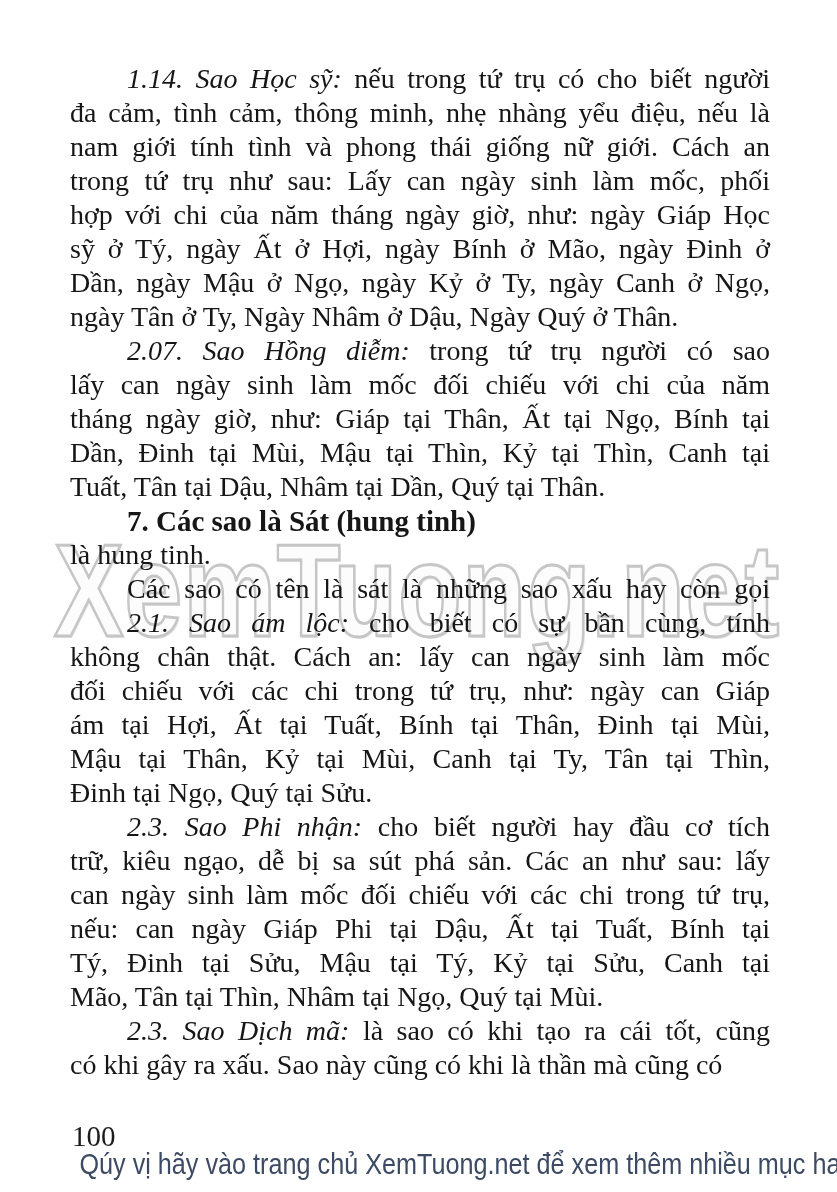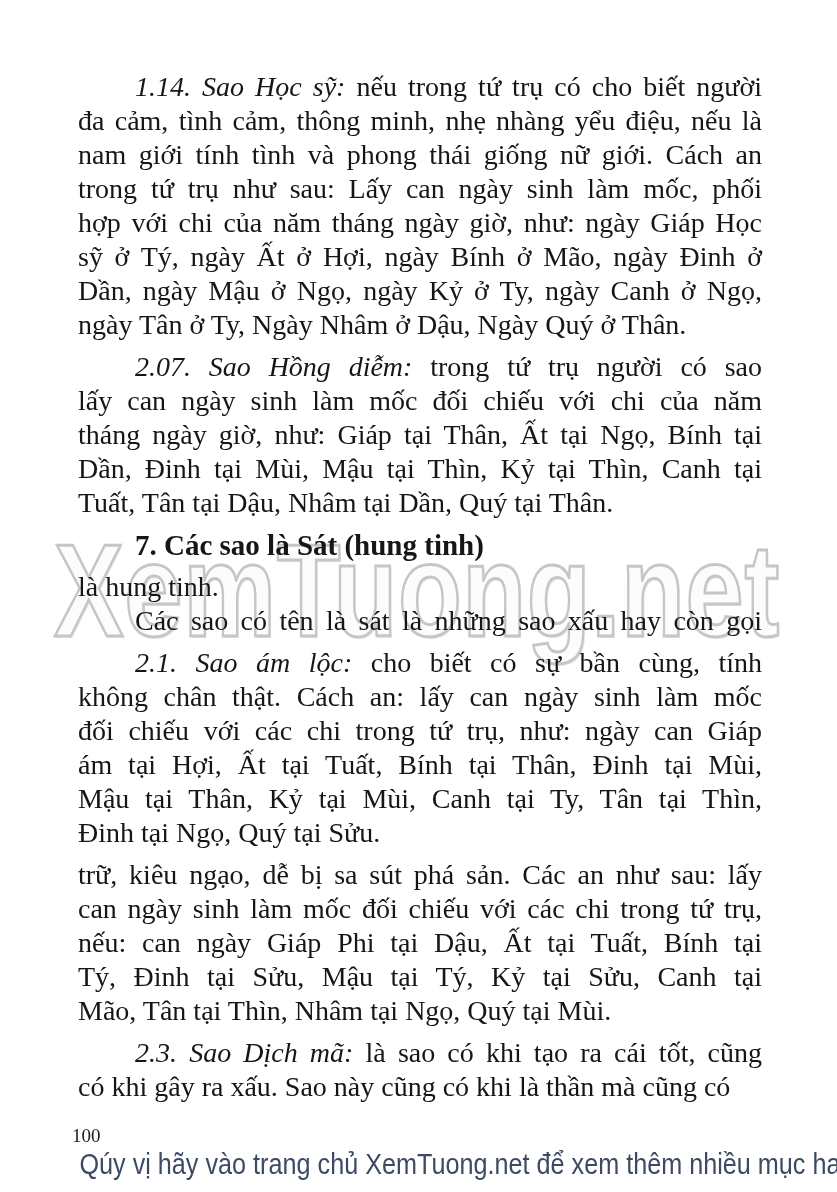--- a/index.html
+++ b/index.html
@@ -33,40 +33,40 @@
     user-select: none;
   }
   
   .page-body {
     position: absolute;
     left: 70px; top: 62px;
     width: 700px;
     z-index: 2;
     color: #161616;
   }
-  .para { margin: 8px; }
+  .para { margin: 0; }
   .line {
     font-size: 28px;
     line-height: 34px;
     text-align: justify;
     text-align-last: justify;
   }
   .line.last { text-align-last: left; }
   .line.first { text-indent: 57px; }
   .lead { font-style: italic; }
   .para.heading .line {
     font-weight: bold;
     font-size: 29px;
     font-style: normal;
   }
   .page-number {
     position: absolute;
     left: 72px; top: 1120px;
     z-index: 2;
-    font-size: 19px;
+    font-size: 29px;
     line-height: 32px;
     color: #1b1b1b;
     font-family: "Liberation Serif", serif;
   }
   .footer {
     position: absolute;
     left: 0; top: 1147px;
     width: 837px;
     z-index: 2;
     text-align: center;
@@ -116,20 +116,21 @@
       </div>
       <div class="para body">
         <div class="line first"><span class="lead">2.1. Sao ám lộc:</span> cho biết có sự bần cùng, tính</div>
         <div class="line">không chân thật. Cách an: lấy can ngày sinh làm mốc</div>
         <div class="line">đối chiếu với các chi trong tứ trụ, như: ngày can Giáp</div>
         <div class="line">ám tại Hợi, Ất tại Tuất, Bính tại Thân, Đinh tại Mùi,</div>
         <div class="line">Mậu tại Thân, Kỷ tại Mùi, Canh tại Ty, Tân tại Thìn,</div>
         <div class="line last">Đinh tại Ngọ, Quý tại Sửu.</div>
       </div>
       <div class="para body">
+        <div class="line first"><span class="lead">2.3. Sao Phi nhận:</span> cho biết người hay đầu cơ tích</div>
         <div class="line">trữ, kiêu ngạo, dễ bị sa sút phá sản. Các an như sau: lấy</div>
         <div class="line">can ngày sinh làm mốc đối chiếu với các chi trong tứ trụ,</div>
         <div class="line">nếu: can ngày Giáp Phi tại Dậu, Ất tại Tuất, Bính tại</div>
         <div class="line">Tý, Đinh tại Sửu, Mậu tại Tý, Kỷ tại Sửu, Canh tại</div>
         <div class="line last">Mão, Tân tại Thìn, Nhâm tại Ngọ, Quý tại Mùi.</div>
       </div>
       <div class="para body">
         <div class="line first"><span class="lead">2.3. Sao Dịch mã:</span> là sao có khi tạo ra cái tốt, cũng</div>
         <div class="line last">có khi gây ra xấu. Sao này cũng có khi là thần mà cũng có</div>
       </div>

